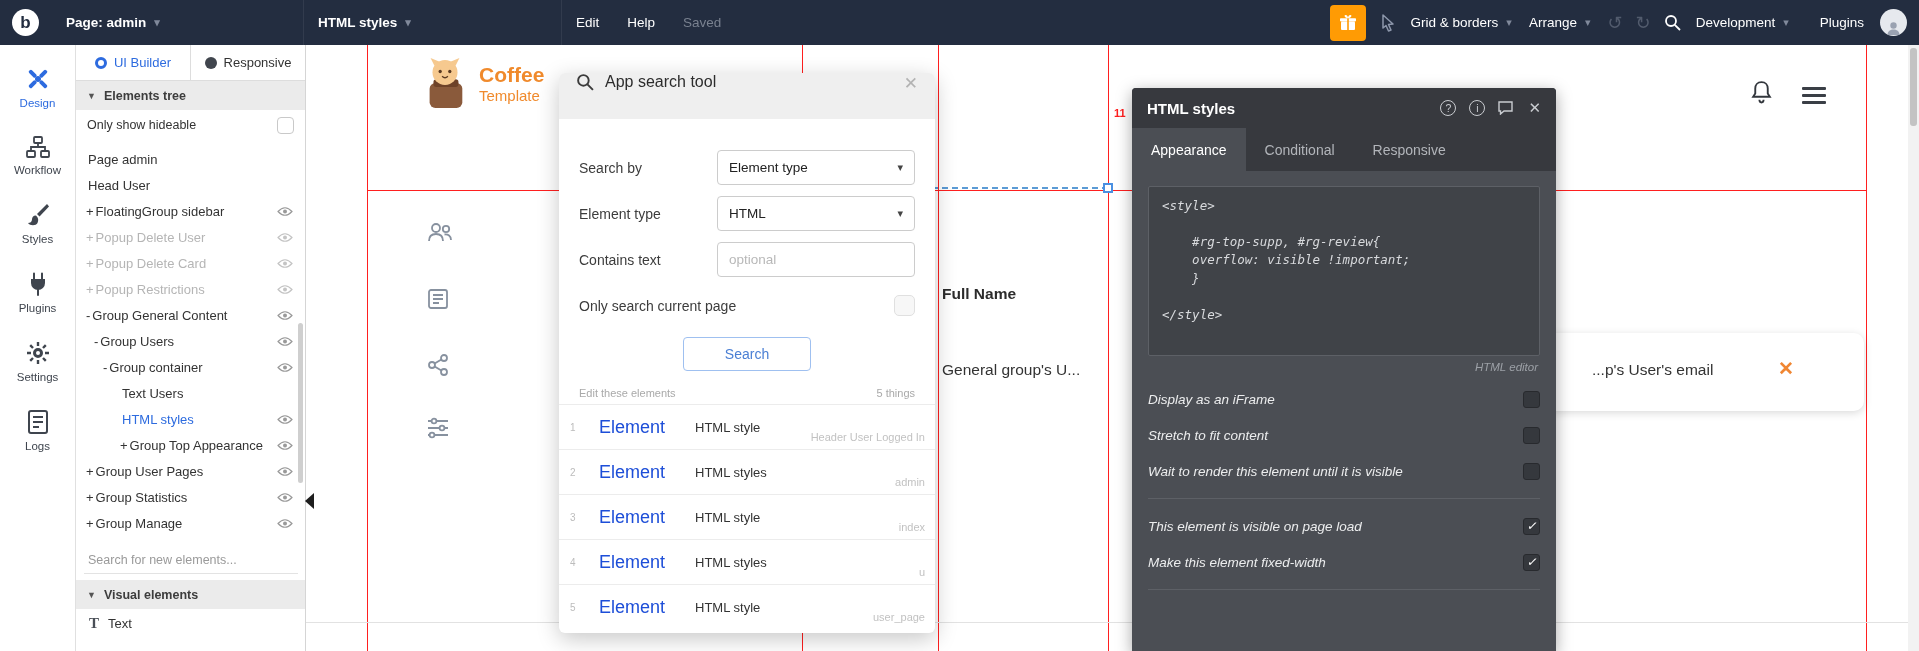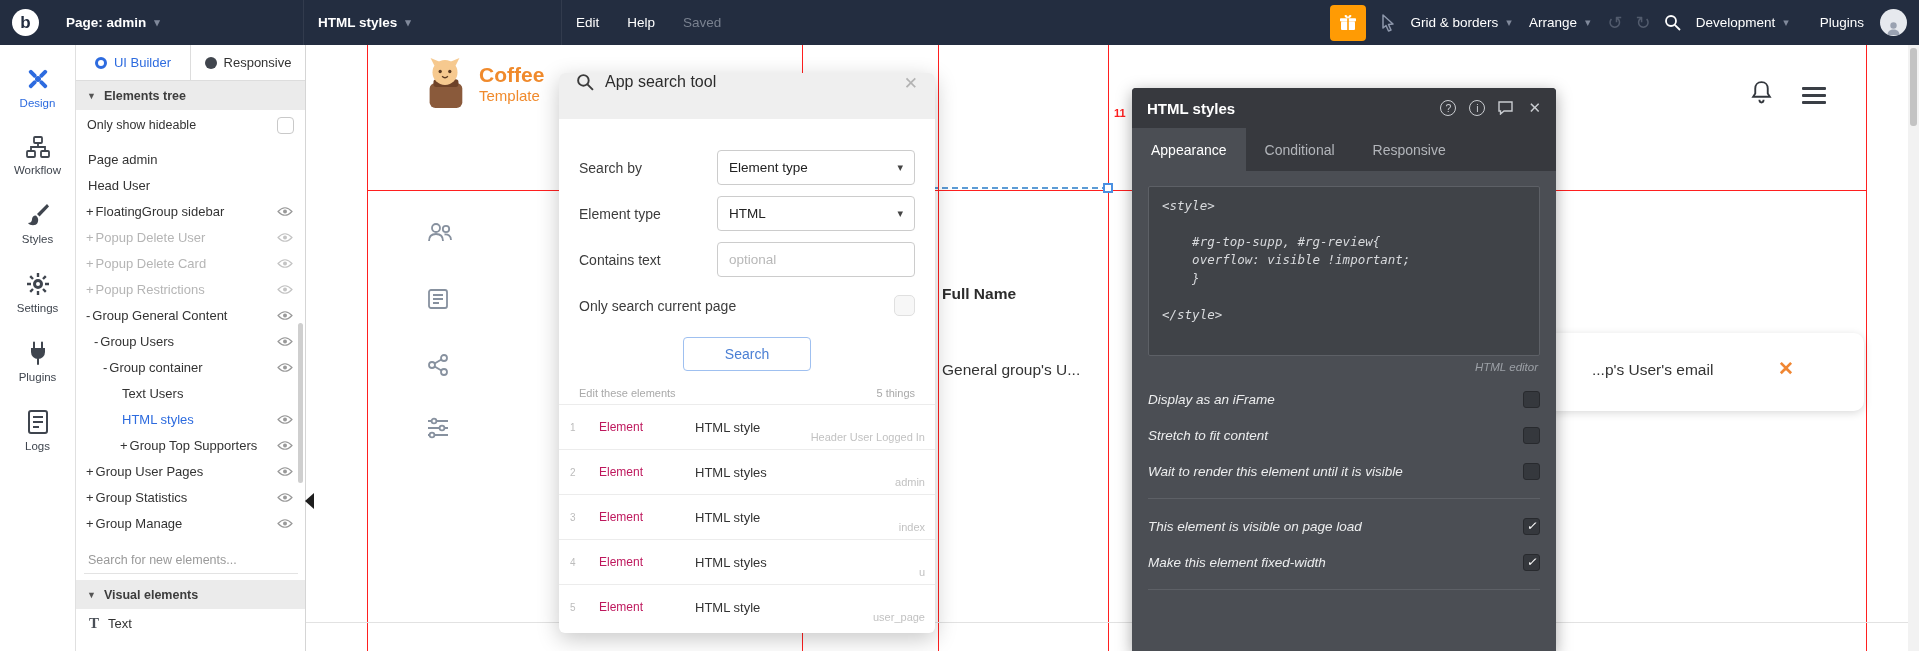--- a/index.html
+++ b/index.html
@@ -83,21 +83,21 @@
 .sp-label{font-size:14px;color:#3c3c3c;}
 .sp-select{width:198px;height:35px;border:1px solid #ccc;border-radius:4px;display:flex;align-items:center;justify-content:space-between;padding:0 11px;font-size:13.5px;color:#222;cursor:pointer;background:#fff;}
 .sp-select .caret{color:#444;margin-left:0;}
 .sp-input{width:198px;height:35px;border:1px solid #ccc;border-radius:4px;padding:0 11px;font-size:13.5px;color:#333;outline:none;font-family:inherit;}
 .sp-input::placeholder{color:#b8b8b8;}
 .sp-checkbox{width:21px;height:21px;border:1px solid #e0e0e0;background:#f7f7f7;border-radius:5px;cursor:pointer;flex:none;}
 .sp-search-btn{display:block;margin:14px auto 10px;width:128px;height:34px;background:#fff;border:1px solid #9fc0f0;border-radius:4px;color:#4a7fd4;font-size:14px;cursor:pointer;font-family:inherit;}
 .sp-results-head{display:flex;justify-content:space-between;padding:6px 20px 5px;font-size:11px;color:#a9a9a9;}
 .sp-result{height:45px;border-top:1px solid #ececec;position:relative;display:flex;align-items:center;padding:0 16px 0 40px;cursor:pointer;}
 .sp-result .num{position:absolute;left:11px;top:50%;transform:translateY(-50%);font-size:10px;color:#bcbcbc;}
-.sp-result .etype{width:96px;font-size:12px;color:#be185d;}
+.sp-result .etype{width:96px;font-size:18px;color:#1d4ed8;}
 .sp-result .ename{font-size:13px;color:#333;}
 .sp-result .ectx{position:absolute;right:10px;bottom:6px;font-size:11px;color:#c2c2c2;}
 
 .prop-panel{position:absolute;left:826px;top:43px;width:424px;height:564px;background:#4b4e54;border-radius:4px 4px 0 0;box-shadow:0 4px 16px rgba(0,0,0,.35);z-index:30;}
 .pp-header{height:40px;background:#37393e;border-radius:4px 4px 0 0;display:flex;align-items:center;padding:0 15px;gap:13px;}
 .pp-title{flex:1;color:#fff;font-size:15px;font-weight:bold;}
 .pp-circle{width:16px;height:16px;border:1.3px solid #c9ccd0;border-radius:50%;color:#c9ccd0;font-size:10.5px;display:flex;align-items:center;justify-content:center;cursor:pointer;flex:none;}
 .pp-x{color:#c9ccd0;font-size:15px;cursor:pointer;margin-left:2px;}
 .pp-tabs{display:flex;background:#37393e;height:43px;}
 .pp-tab{padding:0 19px;display:flex;align-items:center;font-size:14px;color:#b2b5ba;cursor:pointer;}
@@ -197,37 +197,37 @@
       <span>Workflow</span>
     </div>
     <div class="nav-item">
       <svg width="26" height="26" viewBox="0 0 26 26" fill="currentColor">
           <path d="M22 2 L12 12 L14.5 14.5 L24 4.5 Z"></path>
           <path d="M11 13.5 C8 13.5 7 15.5 7 17.5 C7 20 5 21 3 21 C5 24 11 24 12.5 21 C13.7 18.6 13.5 15.5 11 13.5 Z"></path>
         </svg>
       <span>Styles</span>
     </div>
     <div class="nav-item">
+      <svg width="26" height="26" viewBox="0 0 26 26" fill="none" stroke="currentColor" stroke-width="2" stroke-linecap="round">
+          <path d="M9 2.5 V8 M17 2.5 V8"></path>
+          <path d="M6 8 H20 V12 A7 7 0 0 1 6 12 Z" fill="currentColor" stroke="none"></path>
+          <path d="M13 19 V24"></path>
+        </svg>
+      <span>Plugins</span>
+    </div>
+    <div class="nav-item">
       <svg width="26" height="26" viewBox="0 0 26 26">
           <path d="M13 8 A5 5 0 1 0 13 18 A5 5 0 1 0 13 8 Z M13 11 A2 2 0 1 1 13 15 A2 2 0 1 1 13 11 Z" fill="currentColor" fill-rule="evenodd"></path>
           <g stroke="currentColor" stroke-width="2.4">
             <path d="M13 2 V6 M13 20 V24 M2 13 H6 M20 13 H24 M5.2 5.2 L8 8 M18 18 L20.8 20.8 M20.8 5.2 L18 8 M8 18 L5.2 20.8"></path>
           </g>
         </svg>
       <span>Settings</span>
     </div>
     <div class="nav-item">
-      <svg width="26" height="26" viewBox="0 0 26 26" fill="none" stroke="currentColor" stroke-width="2" stroke-linecap="round">
-          <path d="M9 2.5 V8 M17 2.5 V8"></path>
-          <path d="M6 8 H20 V12 A7 7 0 0 1 6 12 Z" fill="currentColor" stroke="none"></path>
-          <path d="M13 19 V24"></path>
-        </svg>
-      <span>Plugins</span>
-    </div>
-    <div class="nav-item">
       <svg width="24" height="26" viewBox="0 0 24 26" fill="none" stroke="currentColor" stroke-width="2">
           <rect x="3" y="2" width="18" height="22" rx="2"></rect>
           <path d="M7 8 H17 M7 13 H17 M7 18 H13"></path>
         </svg>
       <span>Logs</span>
     </div>
   </nav>
 
   <aside class="elements-panel">
     <div class="ep-tabs">
@@ -320,21 +320,21 @@
       <div class="tree-row lvl3 selected">
           <span class="prefix"></span>
           <span>HTML styles</span>
           <svg class="eye" width="16" height="11" viewBox="0 0 16 11">
             <path d="M1 5.5 Q8 -2 15 5.5 Q8 13 1 5.5Z" fill="none" stroke="#9a9a9a" stroke-width="1.1"></path>
             <circle cx="8" cy="5.5" r="2" fill="#9a9a9a"></circle>
           </svg>
         </div>
       <div class="tree-row lvl3">
           <span class="prefix">+</span>
-          <span>Group Top Supporters</span>
+          <span>Group Top Appearance</span>
           <svg class="eye" width="16" height="11" viewBox="0 0 16 11">
             <path d="M1 5.5 Q8 -2 15 5.5 Q8 13 1 5.5Z" fill="none" stroke="#9a9a9a" stroke-width="1.1"></path>
             <circle cx="8" cy="5.5" r="2" fill="#9a9a9a"></circle>
           </svg>
         </div>
       <div class="tree-row lvl0">
           <span class="prefix">+</span>
           <span>Group User Pages</span>
           <svg class="eye" width="16" height="11" viewBox="0 0 16 11">
             <path d="M1 5.5 Q8 -2 15 5.5 Q8 13 1 5.5Z" fill="none" stroke="#9a9a9a" stroke-width="1.1"></path>

